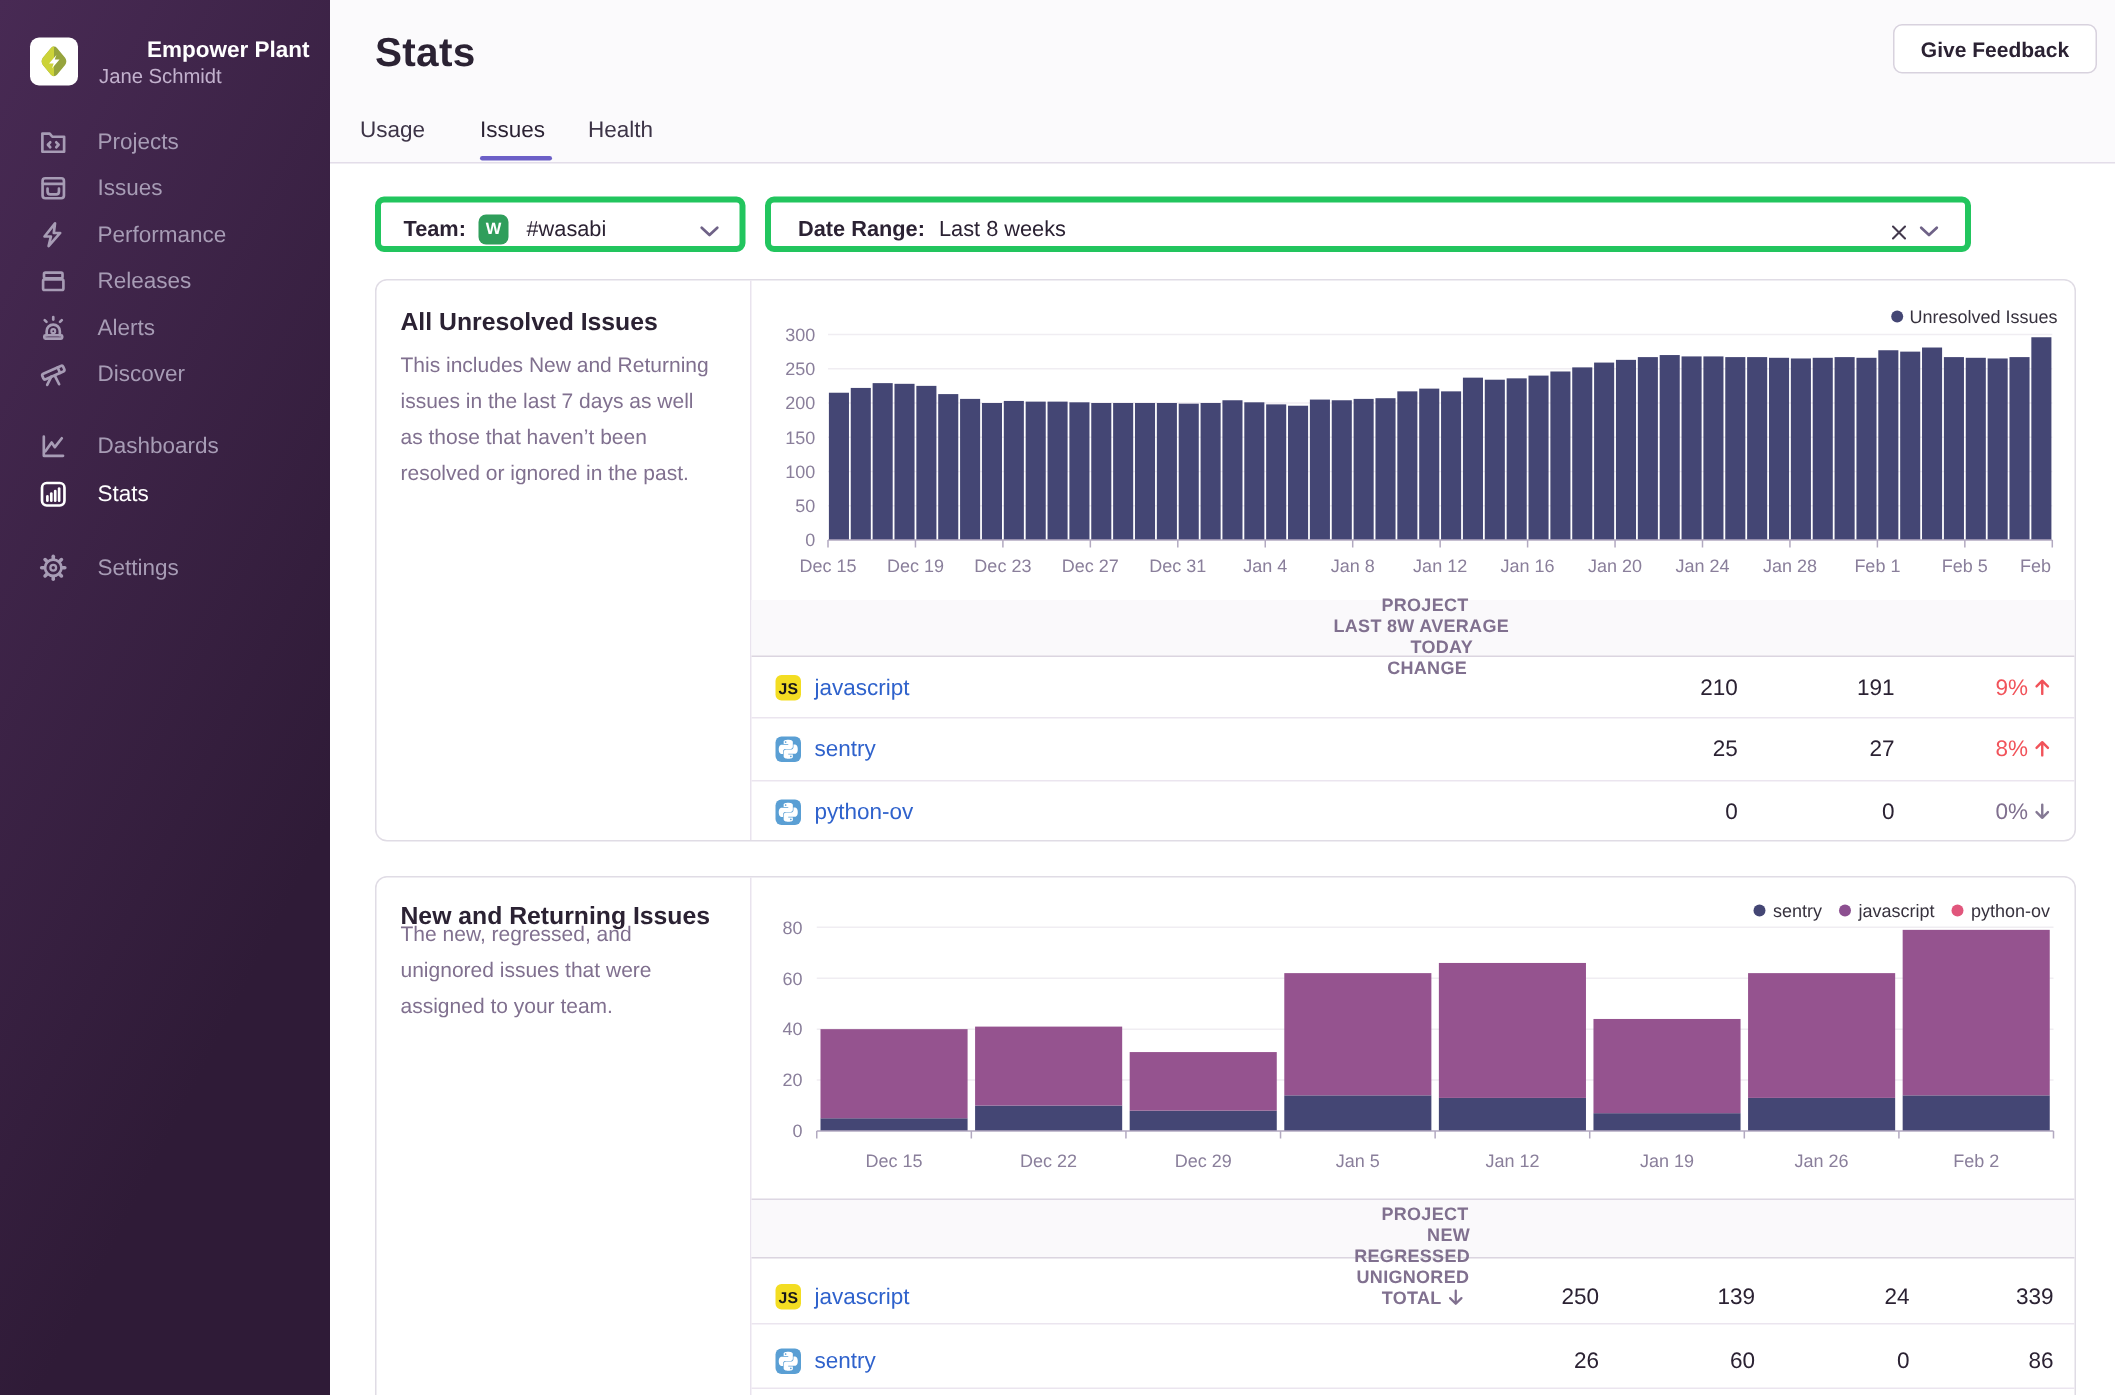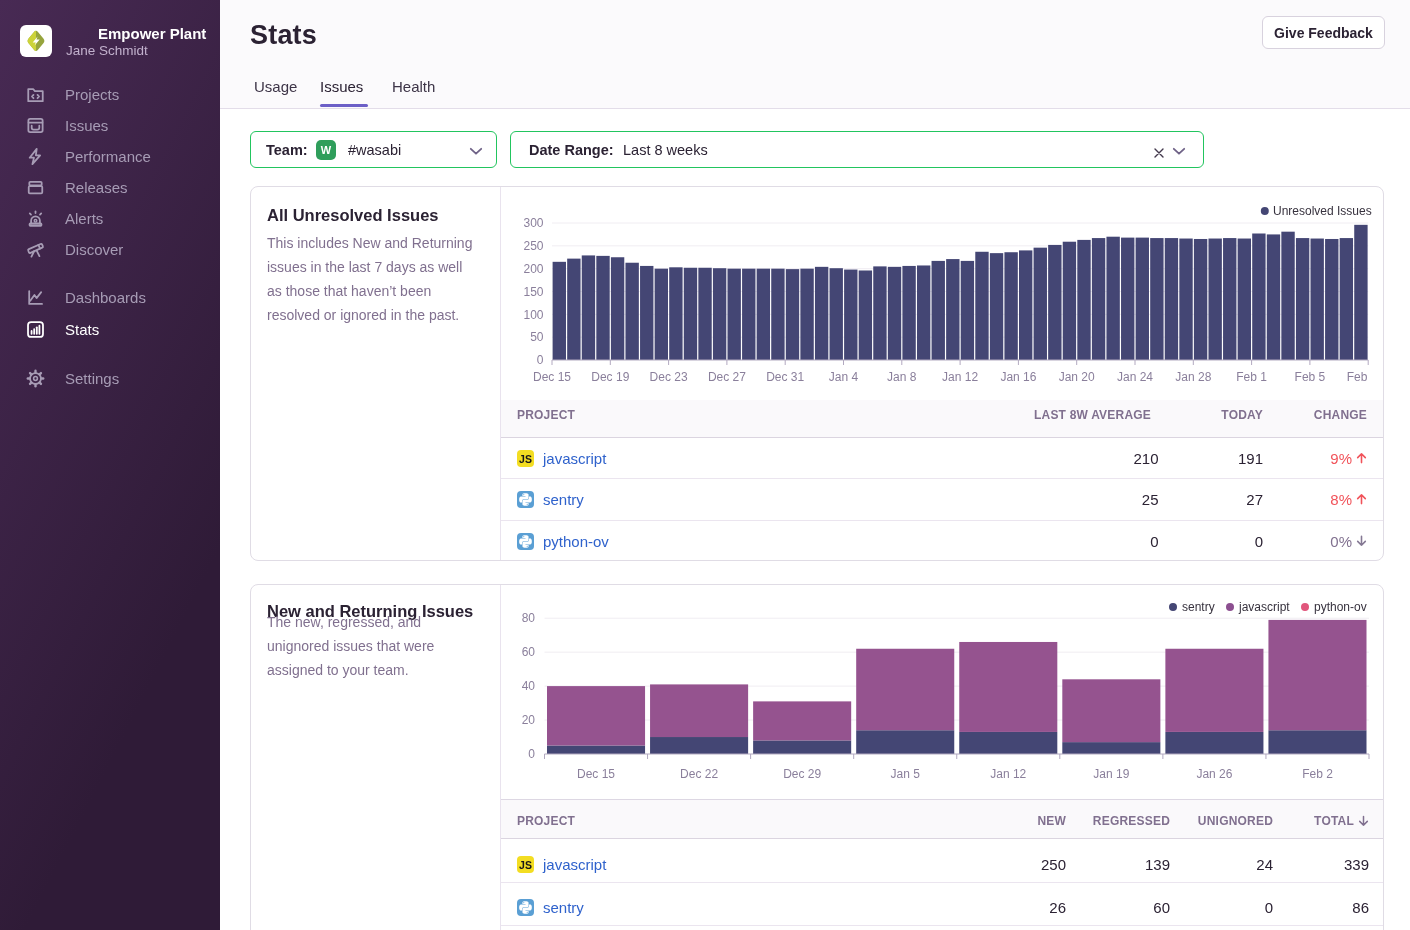--- a/index.html
+++ b/index.html
@@ -9,42 +9,42 @@
   display:flex; align-items:center; justify-content:center; }
 .orgname { position:absolute; left:66px; top:25px; font-size:15px; font-weight:bold; color:#fff; line-height:17px;margin-left:32px; }
 .username { position:absolute; left:66px; top:43px; font-size:13.5px; color:#c2b1cd; line-height:16px; }
 .nav { position:absolute; left:0; width:220px; height:31px; display:flex; align-items:center; color:#a79cb5; font-size:15px; }
 .nav .nicon { position:absolute; left:26px; }
 .nav span { position:absolute; left:65px; }
 .nav.active { color:#fff; }
 
 .hdr { position:absolute; left:220px; top:0; width:1190px; height:109px; background:#fbfafc; border-bottom:1px solid #e3dde9; }
 h1 { position:absolute; left:30px; top:20px; font-size:27px; color:#2b2233; letter-spacing:0.2px; }
-.btn { position:absolute; left:1042px; top:16px; width:123px; height:33px; background:#fff; border:1px solid #d8d2de; border-radius:6px;
+.btn { position:absolute; left:1042px; top:16px; width:136px; height:33px; background:#fff; border:1px solid #d8d2de; border-radius:6px;
   font-size:14px; font-weight:bold; color:#2b2233; display:flex; align-items:center; justify-content:center; }
 .tab { position:absolute; top:78px; font-size:15px; color:#3d3447; }
 .tab.on { color:#2b2233; }
 .underline { position:absolute; left:100px; top:104px; width:48px; height:3px; background:#6c5fc7; border-radius:2px; }
 
-.ctl { position:absolute; background:#fff; border:1px solid #22c55e; border-radius:6px; height:37px; top:131px; }
+.ctl { position:absolute; background:#fff; border:4px solid #22c55e; border-radius:6px; height:37px; top:131px; }
 .ctl b { position:absolute; top:10px; font-size:14.5px; color:#2b2233; }
 .ctl .val { position:absolute; top:10px; font-size:14.5px; color:#2b2233; }
 .wteam { position:absolute; left:65px; top:8px; width:20px; height:20px; border-radius:5px; background:#2f9e5b; color:#fff;
   font-size:11px; font-weight:bold; display:flex; align-items:center; justify-content:center; }
 
 .panel { position:absolute; left:250px; width:1134px; background:#fff; border:1px solid #e0dce5; border-radius:8px; }
 .pleft { position:absolute; left:0; top:0; width:250px; height:100%; border-right:1px solid #e9e3ee; }
 .ptitle { position:absolute; left:16px; font-size:16.5px; font-weight:600; color:#2b2233; }
 .pdesc { position:absolute; left:16px; width:222px; font-size:14px; line-height:24px; color:#80708f; }
 .chart { position:absolute; }
 .axl { font-size:12px; fill:#8a7f9b; font-family:"Liberation Sans",sans-serif; }
 .leg { font-size:12px; fill:#37323e; font-family:"Liberation Sans",sans-serif; }
 
 .table { position:absolute; left:250px; width:882px; }
-.thead { height:38px; background:#faf9fb; display:flex; align-items:center; border-bottom:1px solid #dbd5e0; }
+.thead { height:38px; background:#faf9fb; display:flex; align-items:center; border-bottom:1px solid #dbd5e0;flex-direction:column; }
 .trow { display:flex; align-items:center; border-bottom:1px solid #ebe5ef; }
 .r1 { height:41.33px; }
 .r2 { height:43.5px; }
 .trow:last-child { border-bottom:none; }
 .c-proj { flex:1; padding-left:16px; display:flex; align-items:center; gap:9px; }
 .c-proj a { color:#2f62cc; font-size:15px; }
 .c-num { text-align:right; padding-right:16px; font-size:15px; color:#2b2233; flex:none; }
 .picon { width:17px; height:17px; border-radius:4px; display:inline-flex; align-items:center; justify-content:flex-end; flex:none; }
 .thead .th { font-size:12px; font-weight:bold; color:#80708f; letter-spacing:0.2px; white-space:nowrap; }
 .flexend { display:flex; align-items:center; justify-content:flex-end; }
@@ -158,35 +158,35 @@
         <path d="M8.00 3.10 L8.00 1.50" stroke-width="2.0"></path>
         <path d="M11.46 4.54 L12.60 3.40" stroke-width="2.0"></path>
       </svg>
       <span>Settings</span>
     </div>
 </div>
 
 <div class="hdr">
   <h1>Stats</h1>
   <div class="btn">Give Feedback</div>
-  <div class="tab" style="left:34px">Usage</div>
+  <div class="tab" style="left:20px">Usage</div>
   <div class="tab on" style="left:100px">Issues</div>
   <div class="tab" style="left:172px">Health</div>
   <div class="underline"></div>
 </div>
 
 <div class="ctl" style="left:250px; width:247px">
   <b style="left:15px">Team:</b>
   <div class="wteam">W</div>
   <div class="val" style="left:97px">#wasabi</div>
   <div style="position:absolute; right:13px; top:12px;"><svg width="14" height="14" viewBox="0 0 14 14" fill="none" stroke="#6f6287" stroke-width="1.8" stroke-linecap="round" stroke-linejoin="round">
         <path d="M1.8 4.8l5.2 4.9 5.2-4.9"></path>
       </svg></div>
 </div>
-<div class="ctl" style="left:510px; width:694px">
+<div class="ctl" style="left:510px; width:804px">
   <b style="left:18px">Date Range:</b>
   <div class="val" style="left:112px">Last 8 weeks</div>
   <div style="position:absolute; right:38px; top:13px;"><svg width="12" height="12" viewBox="0 0 12 12" fill="none" stroke="#43394d" stroke-width="1.4" stroke-linecap="round">
         <path d="M2 2l8 8M10 2l-8 8"></path>
       </svg></div>
   <div style="position:absolute; right:17px; top:12px;"><svg width="14" height="14" viewBox="0 0 14 14" fill="none" stroke="#6f6287" stroke-width="1.8" stroke-linecap="round" stroke-linejoin="round">
         <path d="M1.8 4.8l5.2 4.9 5.2-4.9"></path>
       </svg></div>
 </div>
 

